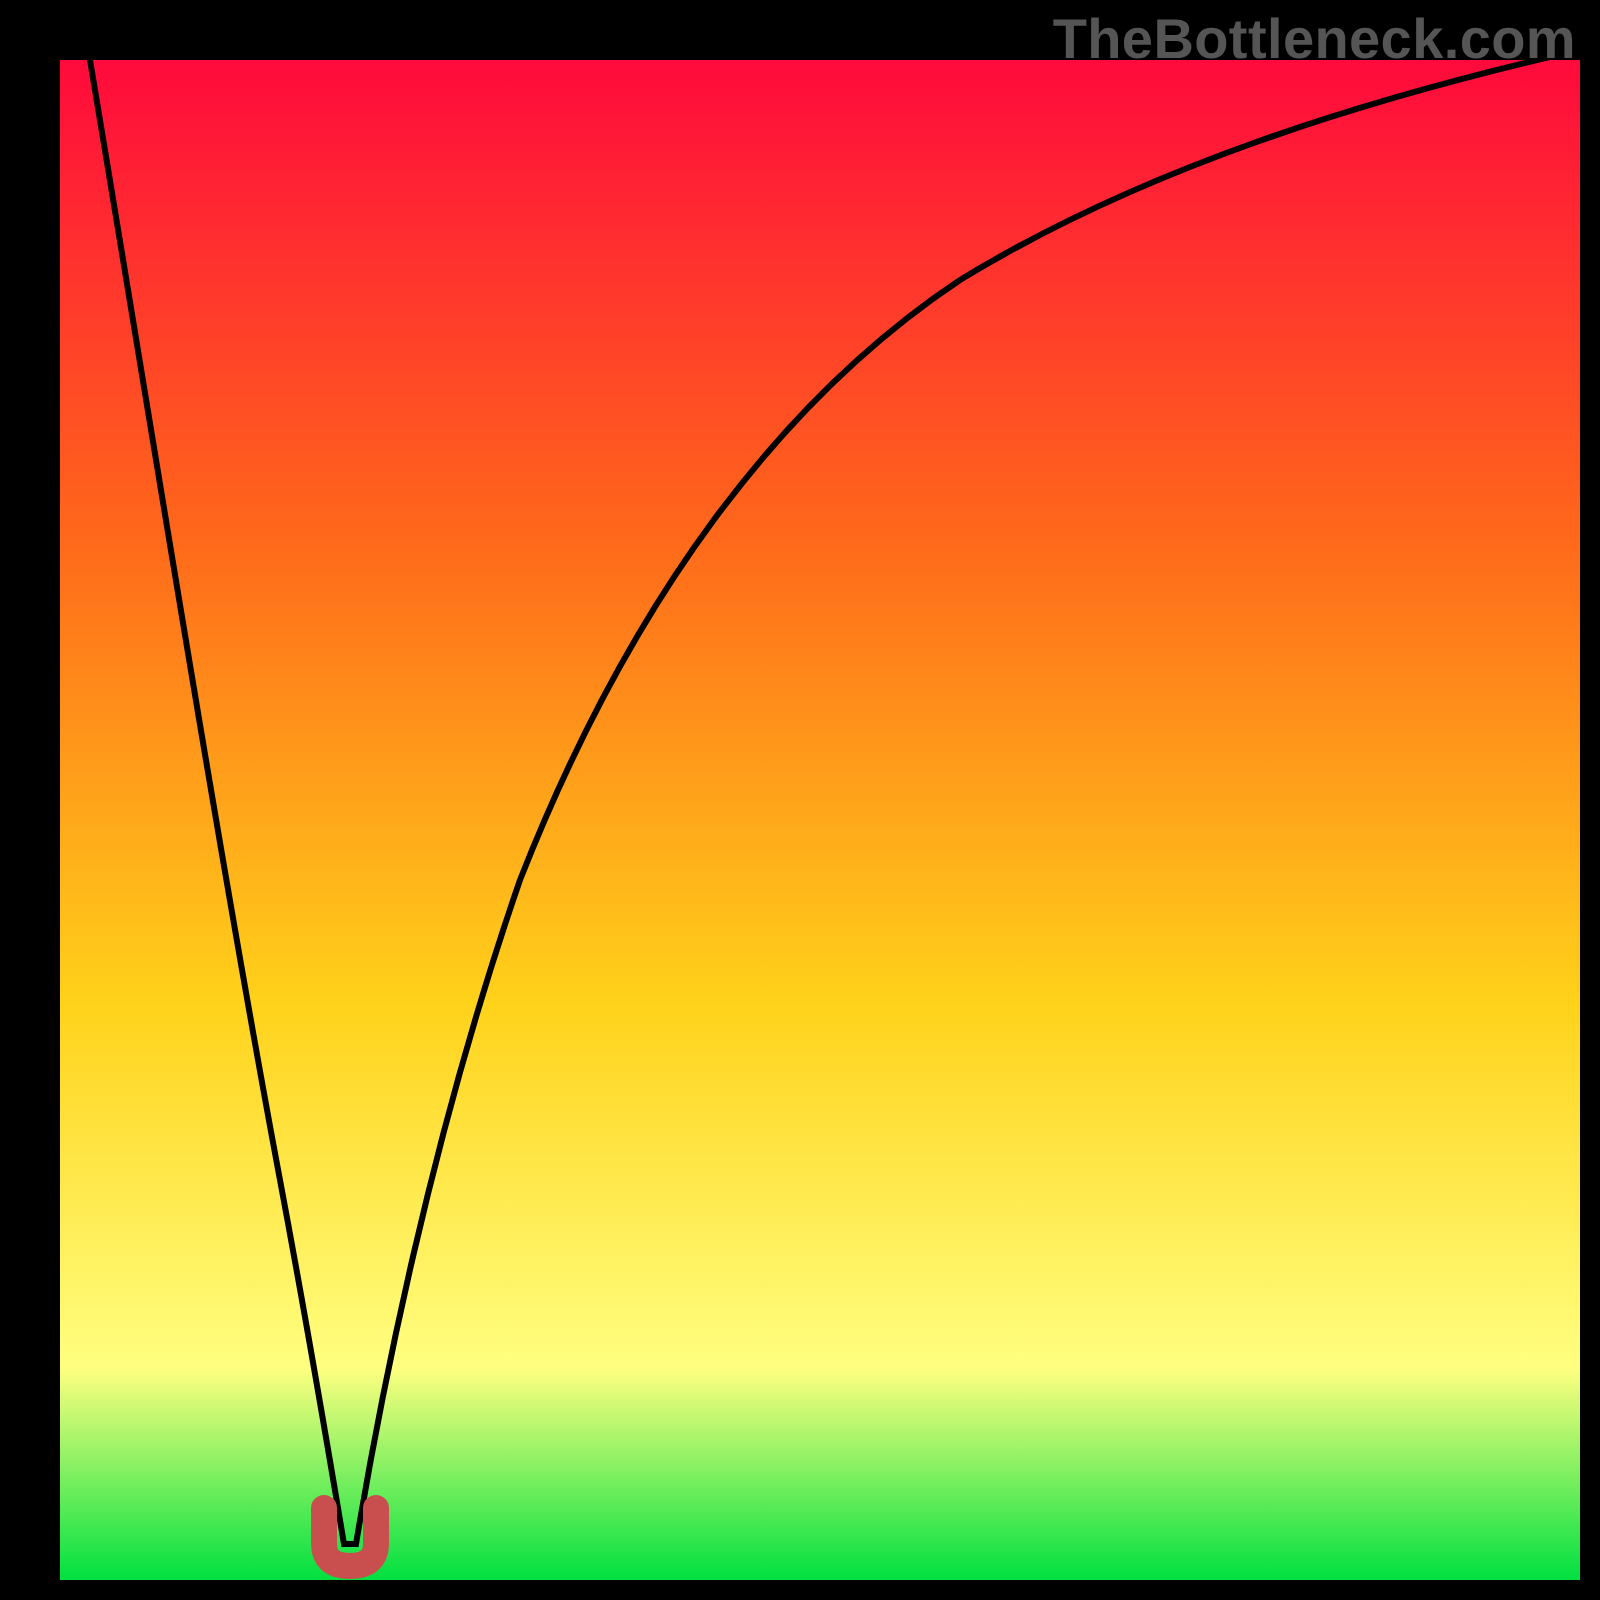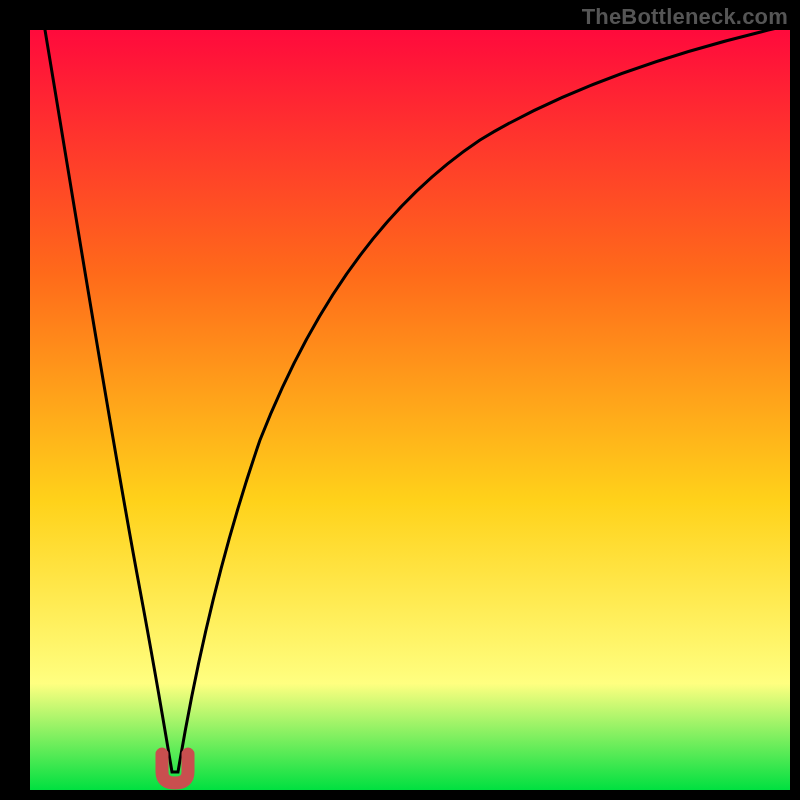--- a/index.html
+++ b/index.html
@@ -23,21 +23,21 @@
     top: 30px;
     width: 760px;
     height: 760px;
     
   }
   .watermark {
     position: absolute;
     top: 4px;
     right: 12px;
     color: #555;
-    font-size: 22px;
+    font-size: 28px;
     font-weight: 600;
     letter-spacing: 0.2px;
     user-select: none;
   }
 </style>
 </head>
 <body>
 
 <div class="outer">
   <div class="watermark">TheBottleneck.com</div>

